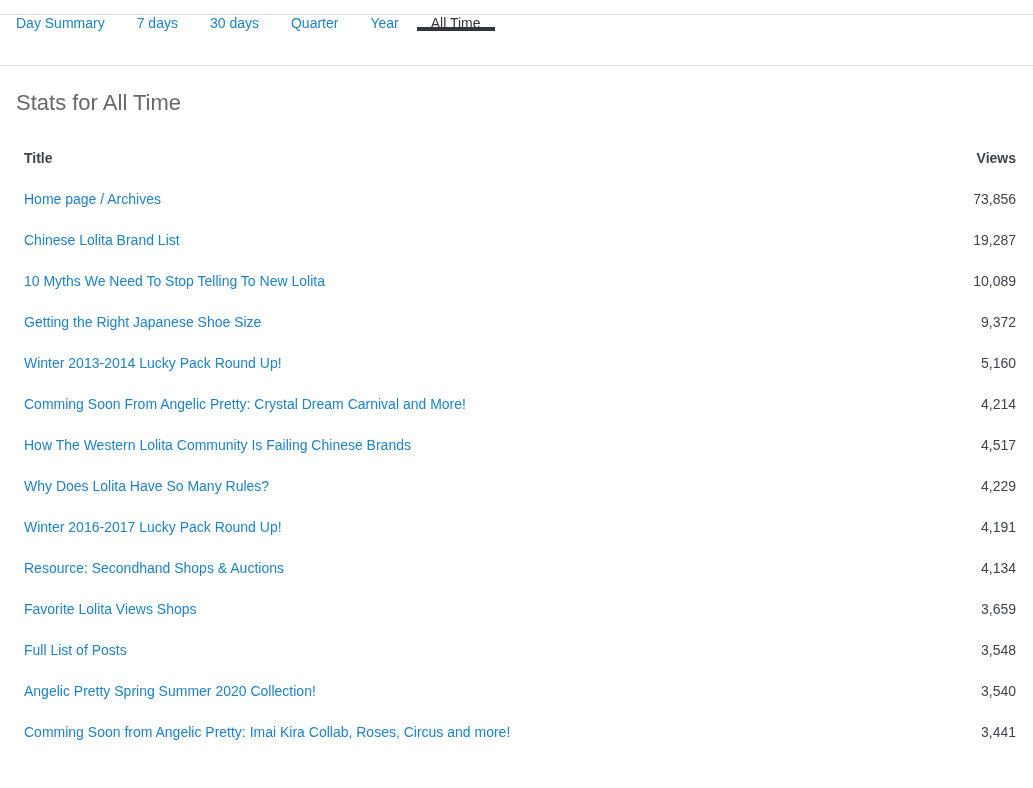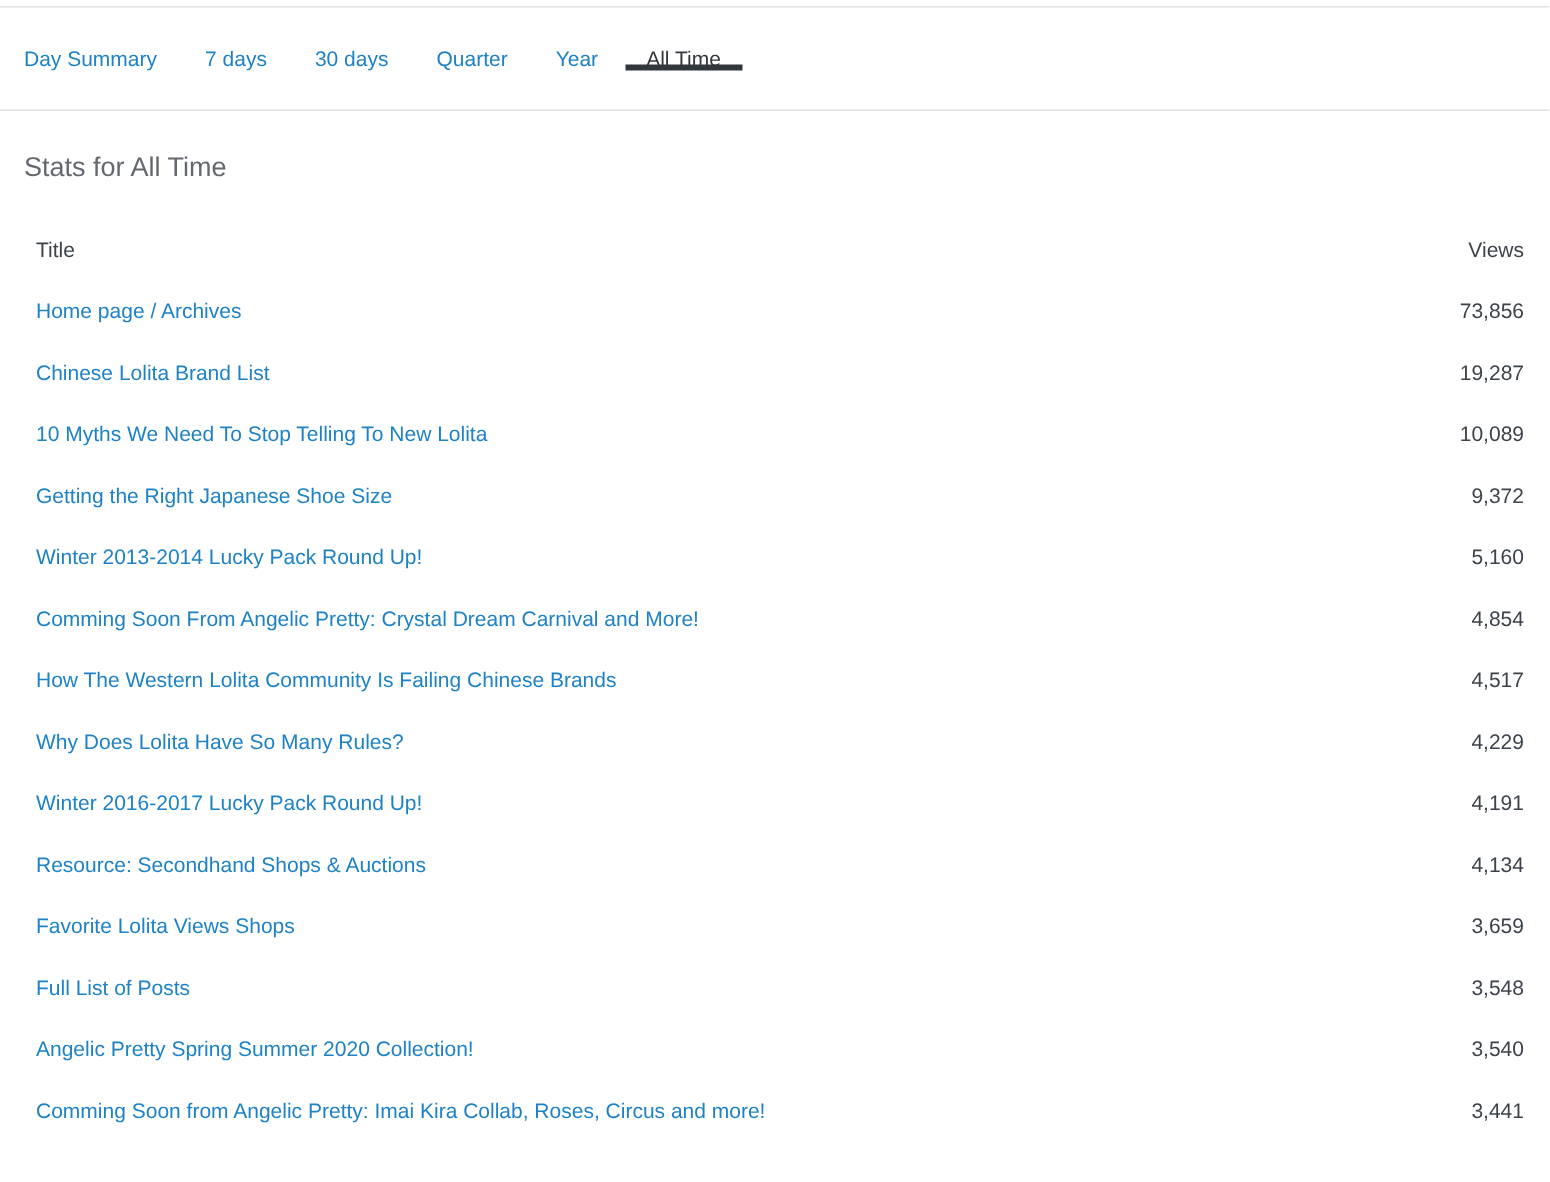--- a/index.html
+++ b/index.html
@@ -18,26 +18,26 @@
   body {
     width: 1033px;
     height: 788px;
     overflow: hidden;
     font-family: "Liberation Sans", sans-serif;
     color: var(--text);
   }
 
   
   .tabbar {
-    margin-top: 4px;
-    height: 70px;
+    margin-top: 14px;
+    height: 52px;
     border-top: 1px solid var(--border);
     border-bottom: 1px solid var(--border);
     display: flex;
-    align-items: center;
+    align-items: flex-start;
   }
   .tab {
     position: relative;
     display: flex;
     align-items: center;
     padding: 0 16px;
     font-size: 14px;
     color: var(--link);
     text-decoration: none;
     cursor: pointer;
@@ -50,41 +50,41 @@
     left: 2px;
     right: 2px;
     bottom: 0;
     height: 4px;
     background: var(--dark);
   }
 
   
   .page-title {
     margin: 23px 0 0 16px;
-    font-size: 18px;
+    font-size: 22px;
     font-weight: 400;
     color: var(--heading);
     line-height: 28px;
   }
 
   
   .stats-table {
     width: 100%;
     margin-top: 20px;
     border-collapse: collapse;
     font-size: 14px;
   }
   .stats-table th,
   .stats-table td {
     height: 41px;
     padding: 0;
     vertical-align: middle;
   }
   .stats-table th {
-    font-weight: 400;
+    font-weight: 700;
     color: var(--text);
   }
   .col-title { text-align: left;  padding-left: 24px !important; }
   .col-views { text-align: right; padding-right: 17px !important; width: 120px; }
   .post-link {
     color: var(--link);
     text-decoration: none;
     cursor: pointer;
   }
   .views-value { color: var(--text); }
@@ -126,21 +126,21 @@
       <tr>
         <td class="col-title"><a class="post-link">Getting the Right Japanese Shoe Size</a></td>
         <td class="col-views"><span class="views-value">9,372</span></td>
       </tr>
       <tr>
         <td class="col-title"><a class="post-link">Winter 2013-2014 Lucky Pack Round Up!</a></td>
         <td class="col-views"><span class="views-value">5,160</span></td>
       </tr>
       <tr>
         <td class="col-title"><a class="post-link">Comming Soon From Angelic Pretty: Crystal Dream Carnival and More!</a></td>
-        <td class="col-views"><span class="views-value">4,854</span></td>
+        <td class="col-views"><span class="views-value">4,214</span></td>
       </tr>
       <tr>
         <td class="col-title"><a class="post-link">How The Western Lolita Community Is Failing Chinese Brands</a></td>
         <td class="col-views"><span class="views-value">4,517</span></td>
       </tr>
       <tr>
         <td class="col-title"><a class="post-link">Why Does Lolita Have So Many Rules?</a></td>
         <td class="col-views"><span class="views-value">4,229</span></td>
       </tr>
       <tr>

